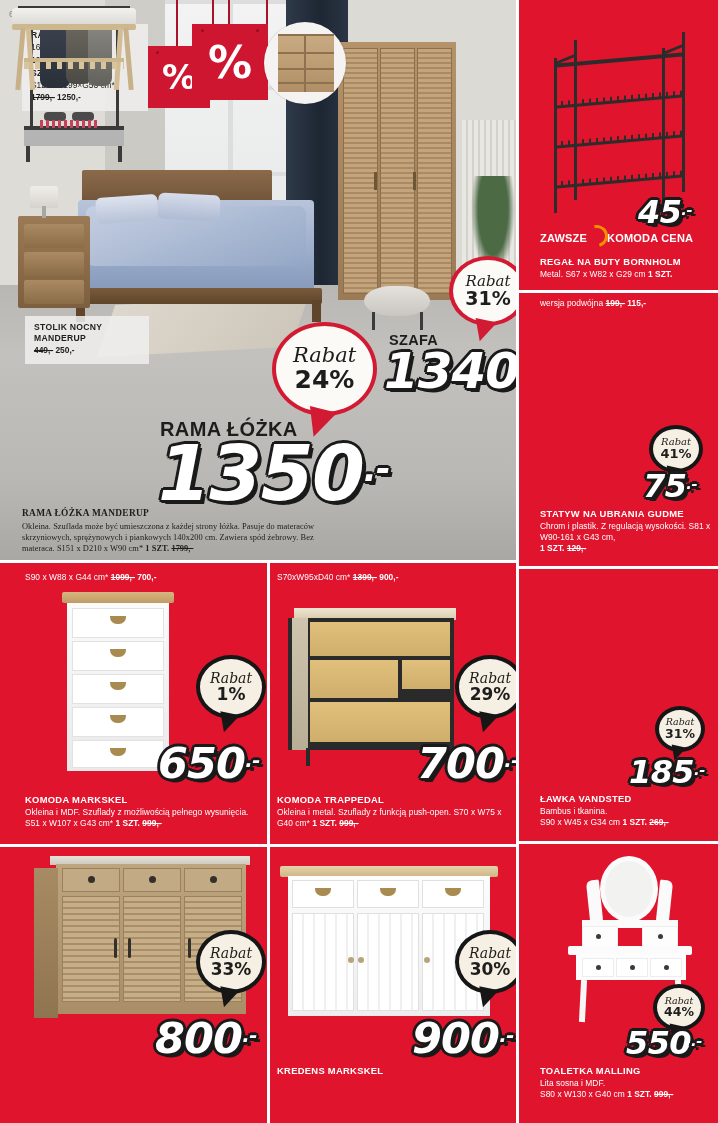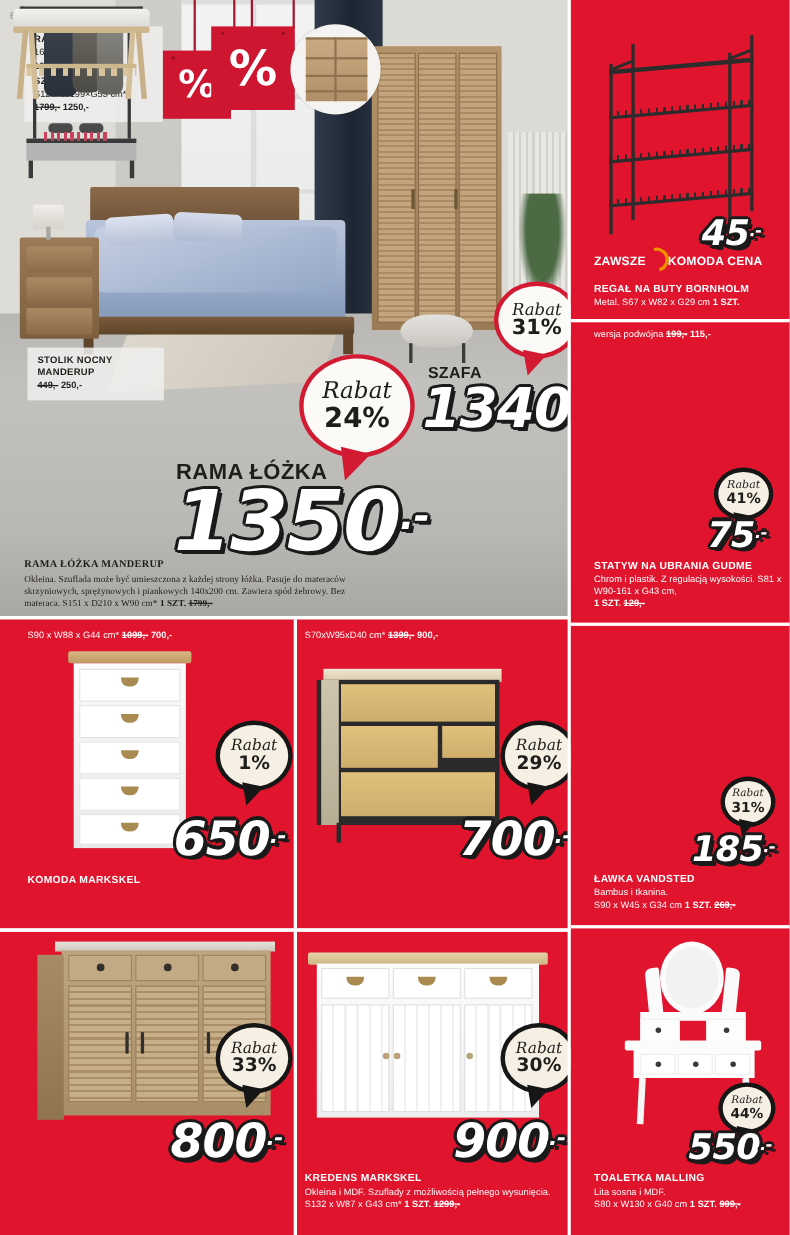--- a/index.html
+++ b/index.html
@@ -328,20 +328,21 @@
   <div class="bubble bub-dark" style="left:196px;top:655px;width:70px;height:64px;">
     <span class="rab" style="font-size:14px;line-height:1;">Rabat</span>
     <span class="pct" style="font-size:17px;line-height:1.1;">1%</span>
     <span class="tail" style="left:18px;bottom:-18px;border-left:8px solid transparent;border-right:12px solid transparent;border-top:20px solid #161616;transform:rotate(12deg);"></span>
   </div>
   <div class="abs bigprice" style="left:158px;top:744px;font-size:43px;">
     <span>650</span><span class="cur">.-</span>
   </div>
   <div class="abs onred" style="left:25px;top:794px;width:225px;">
     <div class="ptitle">KOMODA MARKSKEL</div>
+    <div class="pdesc" style="margin-top:1px;"><span>Okleina i MDF. Szuflady z możliwością pełnego wysunięcia. S51 x W107 x G43 cm*</span> <b>1 SZT.</b> <b class="strike">999,-</b></div>
   </div>
 
   <div class="furn" style="left:288px;top:608px;width:168px;height:158px;">
     <div style="position:absolute;left:6px;top:0;width:162px;height:12px;background:linear-gradient(180deg,#efe6d4,#d8c9a8);"></div>
     <div style="position:absolute;left:0;top:10px;width:166px;height:132px;background:#2a2a2a;"></div>
     <div style="position:absolute;left:22px;top:14px;width:140px;height:34px;background:linear-gradient(180deg,#e1c07c,#cfae6c);"></div>
     <div style="position:absolute;left:22px;top:52px;width:88px;height:38px;background:linear-gradient(180deg,#e1c07c,#cfae6c);"></div>
     <div style="position:absolute;left:114px;top:52px;width:48px;height:29px;background:linear-gradient(180deg,#e1c07c,#cfae6c);"></div>
     <div style="position:absolute;left:22px;top:94px;width:140px;height:40px;background:linear-gradient(180deg,#e1c07c,#cfae6c);"></div>
     <div style="position:absolute;left:4px;top:10px;width:16px;height:132px;background:linear-gradient(180deg,#cfc4ad,#b8ad95);"></div>
@@ -349,20 +350,24 @@
     <div style="position:absolute;left:158px;top:140px;width:4px;height:18px;background:#2a2a2a;"></div>
   </div>
 
   <div class="bubble bub-dark" style="left:455px;top:655px;width:70px;height:64px;">
     <span class="rab" style="font-size:14px;line-height:1;">Rabat</span>
     <span class="pct" style="font-size:17px;line-height:1.1;">29%</span>
     <span class="tail" style="left:18px;bottom:-18px;border-left:8px solid transparent;border-right:12px solid transparent;border-top:20px solid #161616;transform:rotate(12deg);"></span>
   </div>
   <div class="abs bigprice" style="left:417px;top:744px;font-size:43px;">
     <span>700</span><span class="cur">.-</span>
+  </div>
+  <div class="abs onred" style="left:277px;top:794px;width:225px;">
+    <div class="ptitle">KOMODA TRAPPEDAL</div>
+    <div class="pdesc" style="margin-top:1px;"><span>Okleina i metal. Szuflady z funkcją push-open. S70 x W75 x G40 cm*</span> <b>1 SZT.</b> <b class="strike">999,-</b></div>
   </div>
 
   <div class="band" style="top:847px;height:276px;"></div>
   <div class="cellsep" style="left:267px;top:847px;height:276px;"></div>
 
   <div class="furn" style="left:28px;top:856px;width:222px;height:170px;">
     <div style="position:absolute;left:22px;top:0;width:200px;height:9px;background:linear-gradient(180deg,#e7e3da,#cdc8bc);"></div>
     <div style="position:absolute;left:28px;top:8px;width:190px;height:150px;background:linear-gradient(180deg,#bda57f,#a98e68);"></div>
     <div style="position:absolute;left:6px;top:12px;width:24px;height:150px;background:linear-gradient(180deg,#a68b64,#8f7450);"></div>
     <div style="position:absolute;left:34px;top:12px;width:58px;height:24px;background:#c2aa84;border:1px solid #9c825c;"></div>
@@ -408,21 +413,20 @@
   <div class="bubble bub-dark" style="left:455px;top:930px;width:70px;height:64px;">
     <span class="rab" style="font-size:14px;line-height:1;">Rabat</span>
     <span class="pct" style="font-size:17px;line-height:1.1;">30%</span>
     <span class="tail" style="left:18px;bottom:-18px;border-left:8px solid transparent;border-right:12px solid transparent;border-top:20px solid #161616;transform:rotate(12deg);"></span>
   </div>
   <div class="abs bigprice" style="left:412px;top:1019px;font-size:43px;">
     <span>900</span><span class="cur">.-</span>
   </div>
   <div class="abs onred" style="left:277px;top:1065px;width:228px;">
     <div class="ptitle">KREDENS MARKSKEL</div>
-    <div class="pdesc" style="margin-top:1px;"><span>Okleina i MDF. Szuflady z możliwością pełnego wysunięcia. S132 x W87 x G43 cm*</span> <b>1 SZT.</b> <b class="strike">1299,-</b></div>
   </div>
 
   <div class="wsep" style="left:0;top:560px;width:519px;height:3px;"></div>
   <div class="wsep" style="left:0;top:844px;width:519px;height:3px;"></div>
   <div class="wsep" style="left:516px;top:0;width:3px;height:1123px;"></div>
 
   <div class="rcol"></div>
   <div class="rsep" style="top:290px;"></div>
   <div class="rsep" style="top:566px;"></div>
   <div class="rsep" style="top:841px;"></div>

